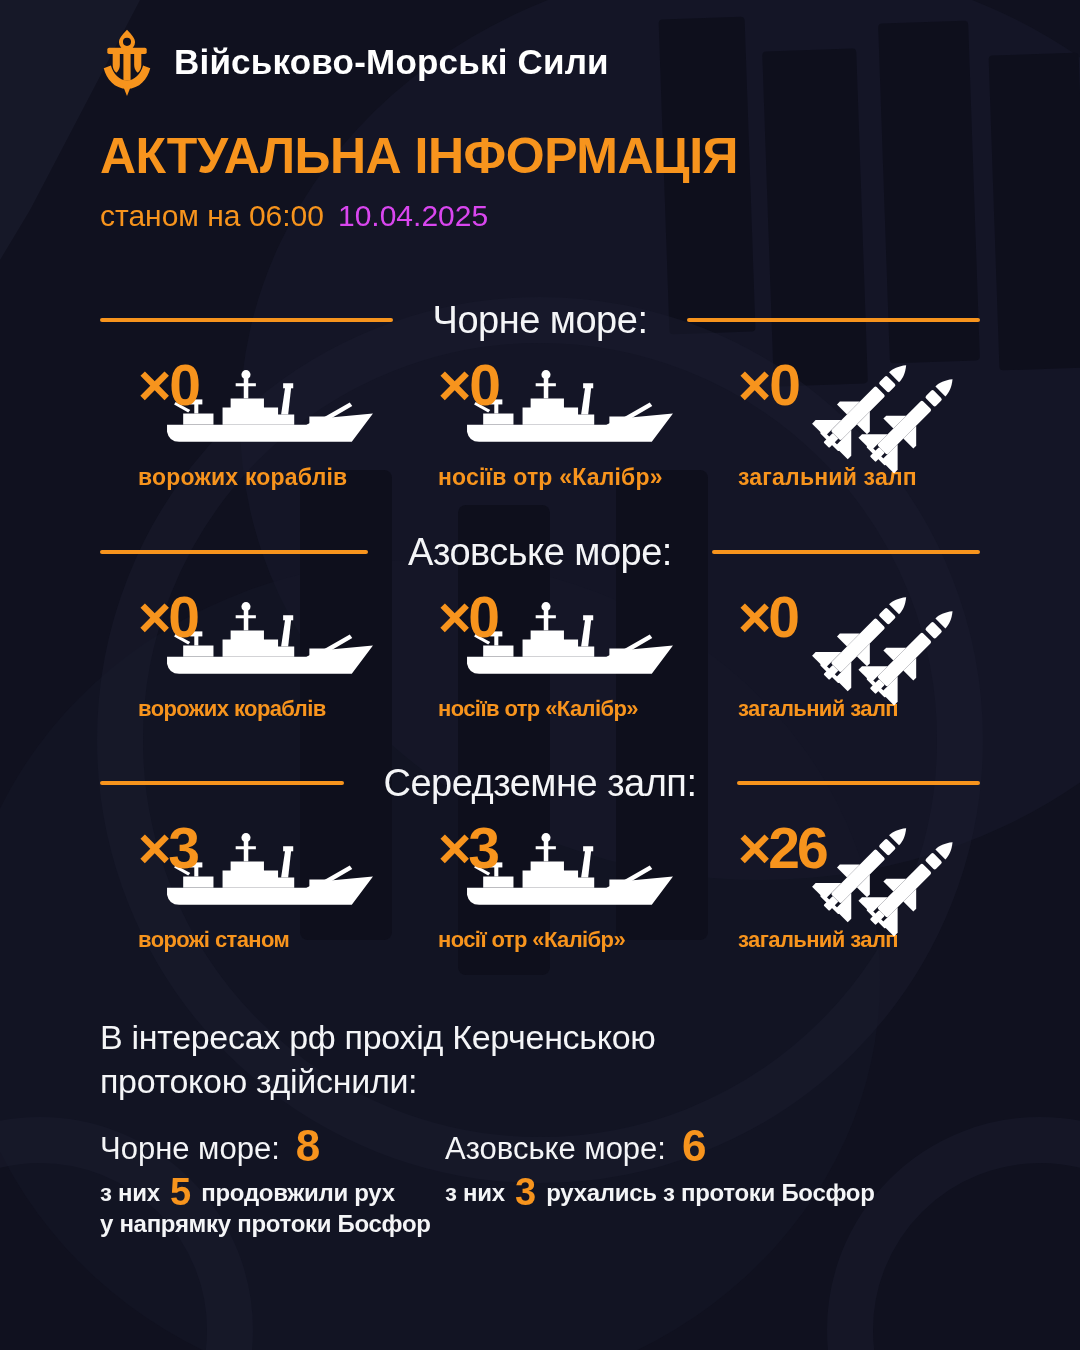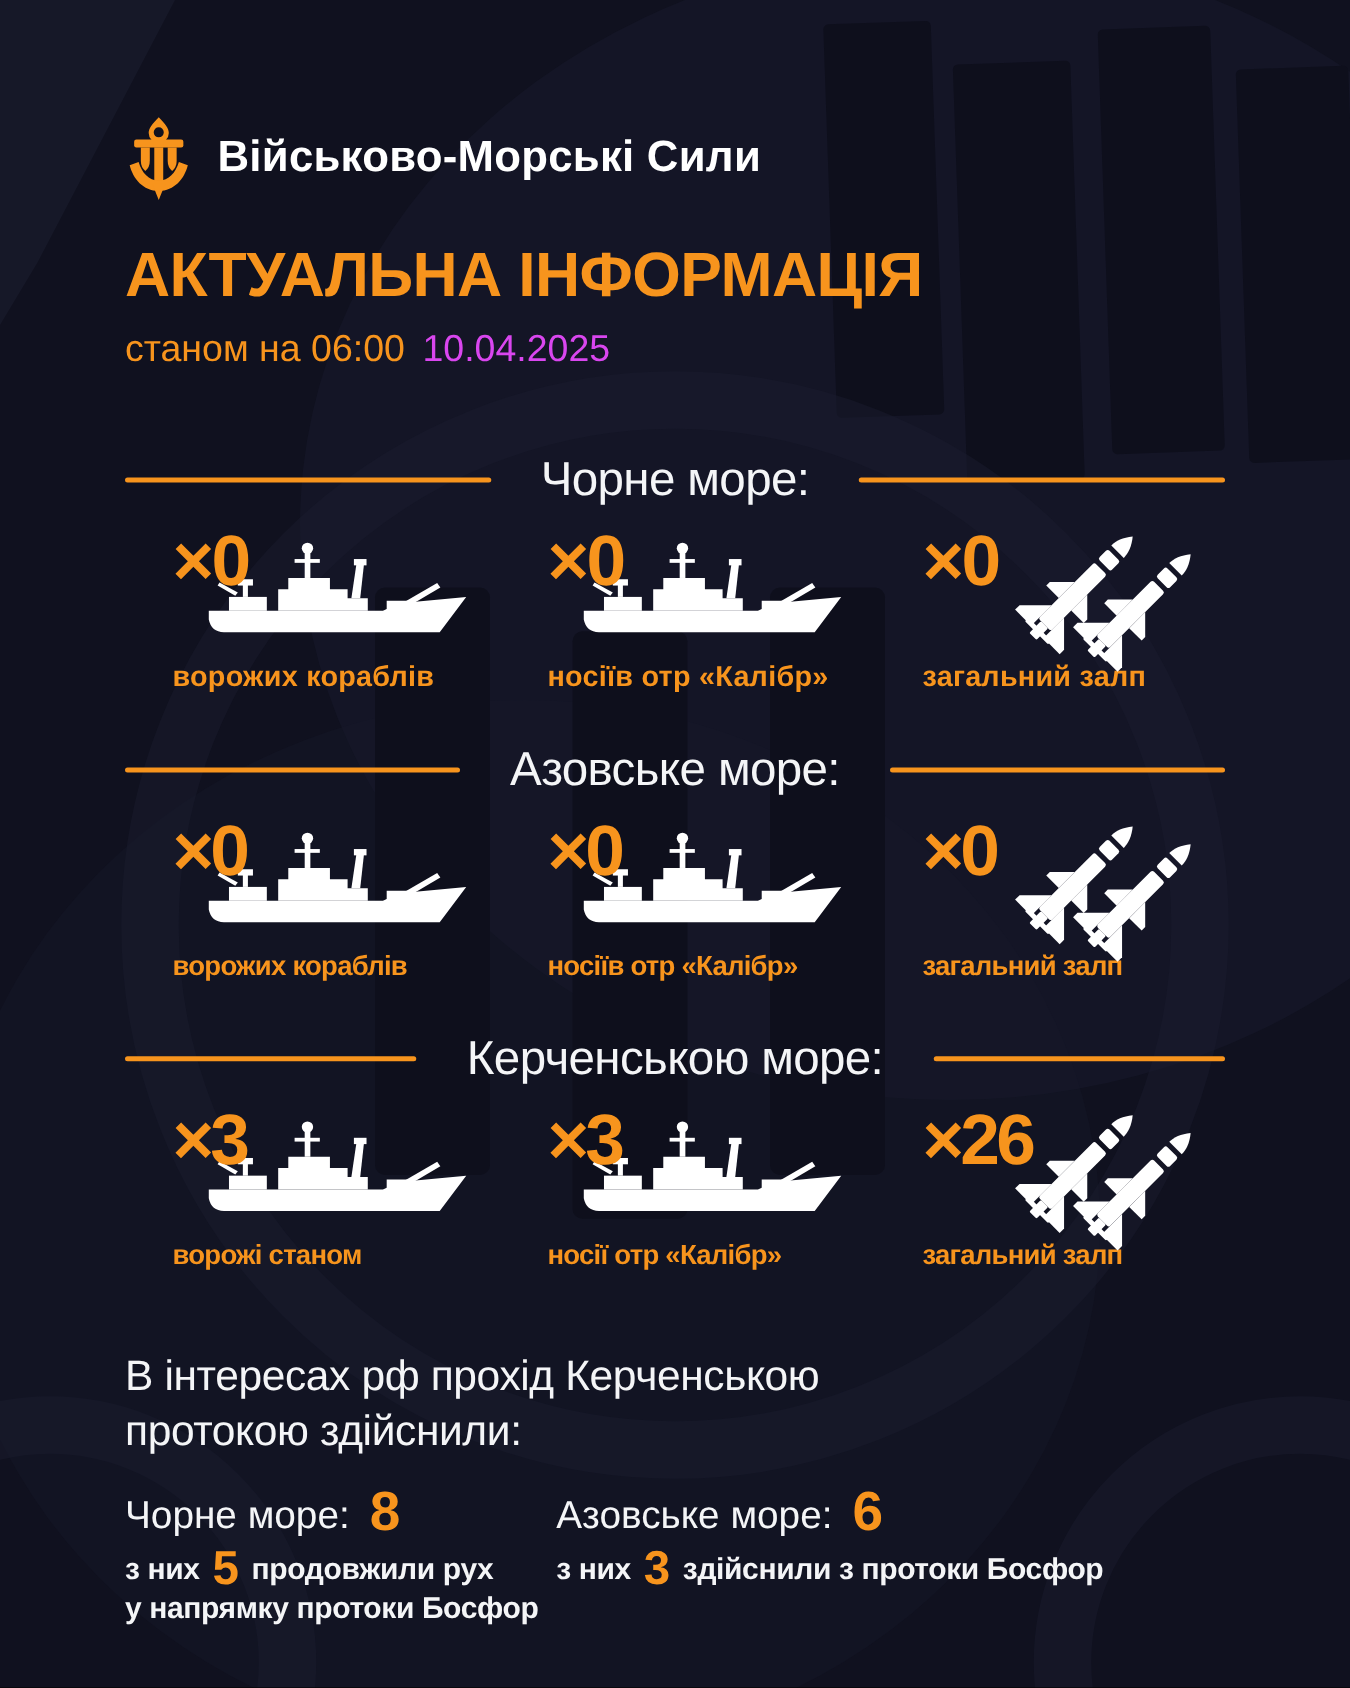--- a/index.html
+++ b/index.html
@@ -8,21 +8,21 @@
     width:1080px;height:1350px;
     background:#10111f;
     overflow:hidden;
     font-family:"Liberation Sans","DejaVu Sans",sans-serif;
     color:#ffffff;
   }
   .watermark{position:absolute;inset:0;z-index:0;}
   .content{position:relative;z-index:1;padding:0 100px;}
 
   
-  .brand-row{display:flex;align-items:center;gap:20px;margin:0;padding-top:92px;}
+  .brand-row{display:flex;align-items:center;gap:20px;margin:0;padding-top:28px;}
   .brand-row svg{width:54px;height:68px;flex:0 0 auto;}
   .brand-name{font-size:35px;font-weight:700;letter-spacing:0.2px;color:#fff;}
 
   
   .title{
     margin-top:34px;
     font-size:50px;font-weight:800;line-height:1.05;
     letter-spacing:-0.5px;color:var(--accent);
     font-stretch:condensed;
   }
@@ -222,21 +222,21 @@
             <use href="#missile" transform="translate(52,72) rotate(45)"></use>
             <use href="#missile" transform="translate(98,86) rotate(45)"></use>
           </svg>
         </div>
         <div class="stat-label">загальний залп</div>
       </div>
     </div>
 
     <div class="section-header sec3">
       <div class="rule"></div>
-      <div class="section-title">Керченською море:</div>
+      <div class="section-title">Середземне залп:</div>
       <div class="rule"></div>
     </div>
     <div class="stats narrow">
       <div class="stat">
         <div class="stat-visual">
           <div class="count">×3</div>
           <svg class="icon-ship" viewBox="0 0 210 85">
               <use href="#ship"></use>
             </svg>
         </div>
@@ -279,20 +279,20 @@
         </p>
       </div>
       <div class="kcol-2">
         <div class="kline1">
           <span class="ksea">Азовське море:</span>
           <span class="ktotal">6</span>
         </div>
         <p class="kdetail">
           <span>з них</span>
           <span class="knum">3</span>
-          <span>здійснили з протоки Босфор</span>
+          <span>рухались з протоки Босфор</span>
           <span class="kline2"></span>
         </p>
       </div>
     </div>
 
   </div>
 </div>
 
 </body></html>

